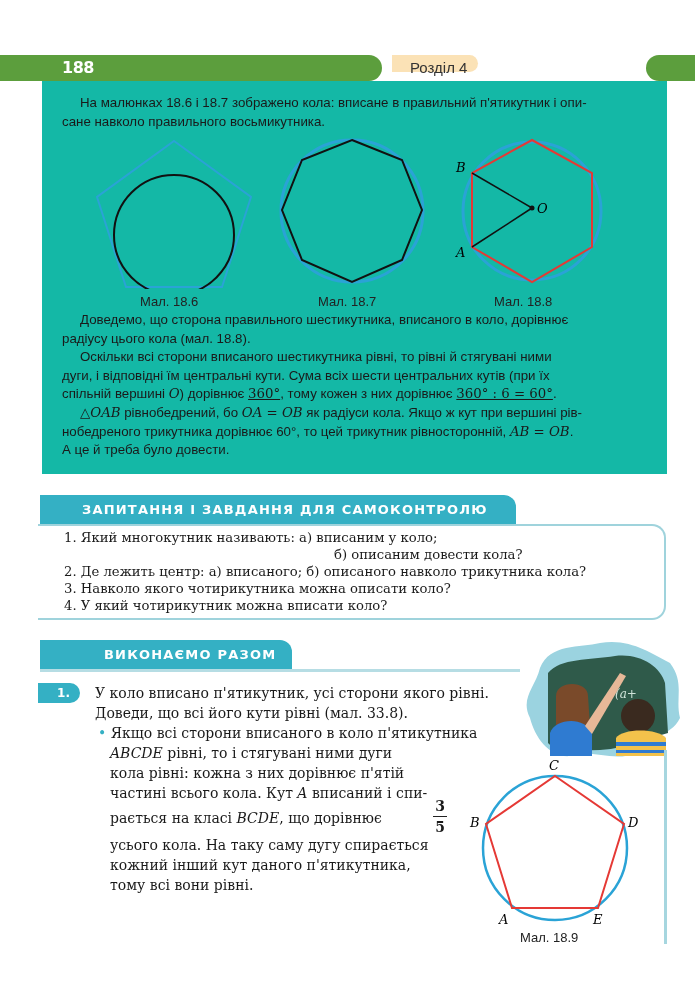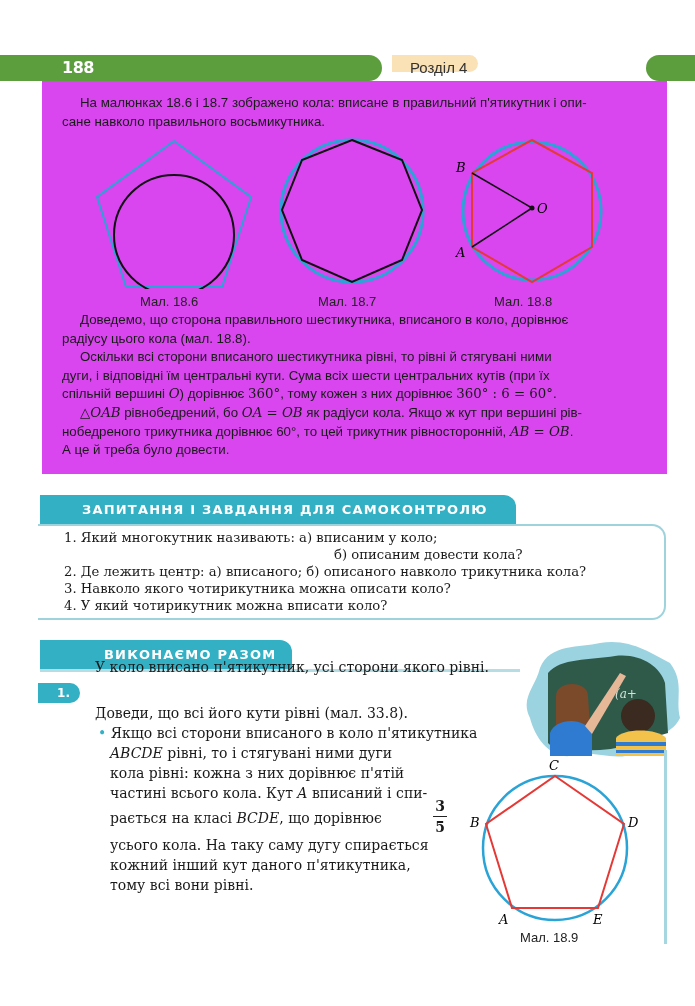--- a/index.html
+++ b/index.html
@@ -7,25 +7,25 @@
   body { position: relative; font-family: "Liberation Sans", sans-serif; color: #1a1a1a; }
 
   
   .hdr-bar-left { position: absolute; left: 0; top: 55px; width: 382px; height: 26px; background: #5c9e3d; border-radius: 0 14px 14px 0; }
   .hdr-pagenum { position: absolute; left: 62px; top: 58px; font-family: "DejaVu Sans", sans-serif; font-weight: bold; font-size: 16px; color: #fff; letter-spacing: -0.5px; }
   .hdr-chapter-pill { position: absolute; left: 392px; top: 55px; height: 17px; width: 86px; background: #fbe2b6; border-radius: 0 14px 14px 0; padding-left: 18px; font-size: 15px; line-height: 26px; color: #333; }
   .hdr-title { position: absolute; left: 466px; top: 55px; line-height: 26px; font-size: 15px; color: #333; margin-top: 28px; }
   .hdr-bar-right { position: absolute; left: 646px; top: 55px; width: 49px; height: 26px; background: #5c9e3d; border-radius: 14px 0 0 14px; }
 
   
-  .theory { position: absolute; left: 42px; top: 81px; width: 625px; height: 393px; background: #d946ef; }
+  .theory { position: absolute; left: 42px; top: 81px; width: 625px; height: 393px; background: #14b8a6; }
   .t-para { position: absolute; left: 20px; width: 590px; font-size: 13.3px; line-height: 18.6px; text-align: justify; }
   .t-para .ind { display: inline-block; width: 18px; }
   .it { font-family: "DejaVu Serif", serif; font-style: italic; }
-  .ser { font-family: "DejaVu Serif", serif; }
+  .ser { font-family: "DejaVu Serif", serif; text-decoration: underline; }
 
   .fig { position: absolute; }
   .fig-cap { position: absolute; font-size: 13px; color: #222; }
 
   
   .tab-teal { position: absolute; background: #34b0c4; border-radius: 0 12px 0 0; color: #fff; font-family: "DejaVu Sans", sans-serif; font-weight: bold; letter-spacing: 1.2px; }
   .sc-tab { left: 40px; top: 495px; width: 476px; height: 30px; font-size: 13px; line-height: 30px; padding-left: 42px; }
   .sc-box { position: absolute; left: 38px; top: 524px; width: 628px; height: 96px; border: 2px solid #9fd3dc; border-left: none; border-radius: 0 14px 14px 0; }
   .sc-line { position: absolute; left: 64px; font-family: "DejaVu Serif", serif; font-size: 13.2px; line-height: 17px; color: #1a1a1a; white-space: nowrap; }
 
@@ -116,21 +116,21 @@
   <path d="M36,58 C36,42 68,42 68,58 L70,88 L36,95 Z" fill="#7a4a2a"></path>
   <path d="M30,95 C35,80 65,78 72,95 L72,118 L30,118 Z" fill="#2f7bd1"></path>
   <path d="M65,88 L100,35 L106,38 L72,96 Z" fill="#e7b898"></path>
   <circle cx="118" cy="78" r="17" fill="#3a2a1f"></circle>
   <path d="M96,100 C102,90 138,90 146,100 L146,118 L96,118 Z" fill="#f3c24b"></path>
   <rect x="96" y="104" width="50" height="4" fill="#2f7bd1"></rect>
   <rect x="96" y="112" width="50" height="3" fill="#2f7bd1"></rect>
 </svg>
 
 <div class="task-badge">1.</div>
-<div class="task-text" style="top:657px">У коло вписано п'ятикутник, усі сторони якого рівні.</div>
+<div class="task-text" style="top:683px">У коло вписано п'ятикутник, усі сторони якого рівні.</div>
 <div class="task-text" style="top:703px">Доведи, що всі його кути рівні (мал. 33.8).</div>
 
 <div class="task-text" style="top:723px;left:98px"><span class="bullet">•</span><span> Якщо всі сторони вписаного в коло п'ятикутника</span></div>
 <div class="task-text" style="top:743px;left:110px"><span class="it">ABCDE</span><span> рівні, то і стягувані ними дуги</span></div>
 <div class="task-text" style="top:763px;left:110px">кола рівні: кожна з них дорівнює п'ятій</div>
 <div class="task-text" style="top:783px;left:110px"><span>частині всього кола. Кут </span><span class="it">A</span><span> вписаний і спи-</span></div>
 <div class="task-text" style="top:808px;left:110px"><span>рається на класі </span><span class="it">BCDE</span><span>, що дорівнює</span></div>
 <div class="frac">
   <span>3</span>
   <span class="bar"></span>

